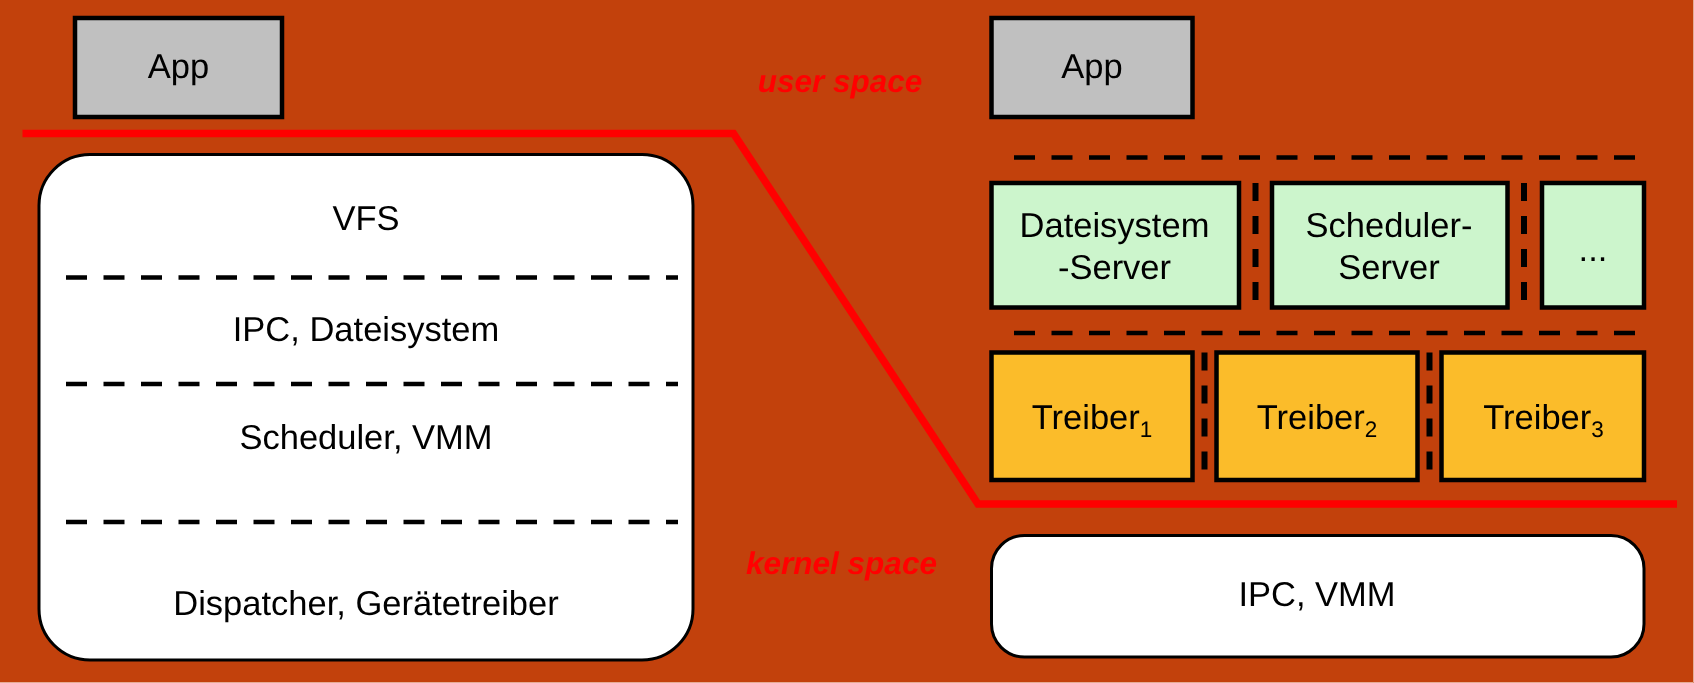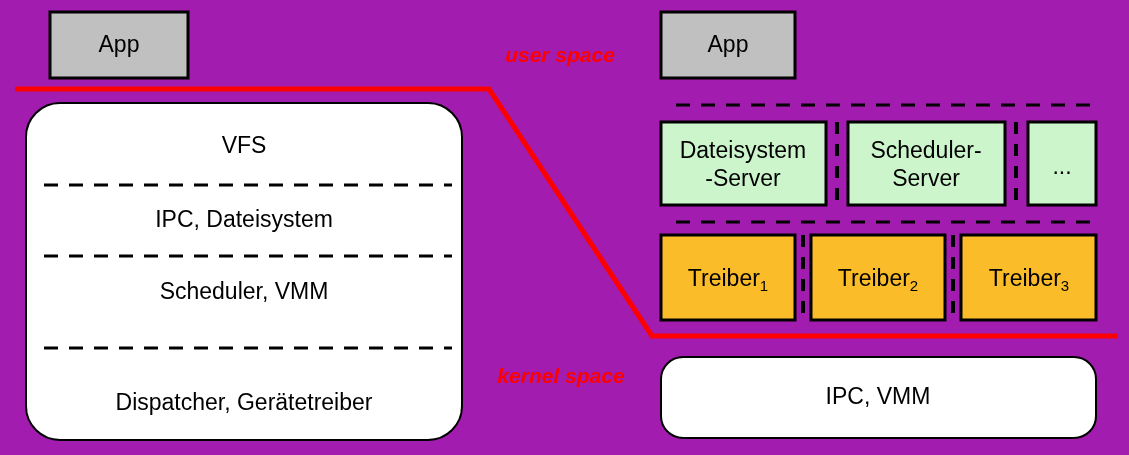--- a/index.html
+++ b/index.html
@@ -4,21 +4,21 @@
 <style>
   html, body {
     margin: 0;
     padding: 0;
     background: #ffffff;
   }
   #diagram-root {
     position: relative;
     width: 1129px;
     height: 455px;
-    background: #a21caf;
+    background: #c2410c;
     font-family: "Liberation Sans", sans-serif;
     overflow: hidden;
   }
   svg.canvas {
     position: absolute;
     top: 0;
     left: 0;
     width: 1129px;
     height: 455px;
   }

